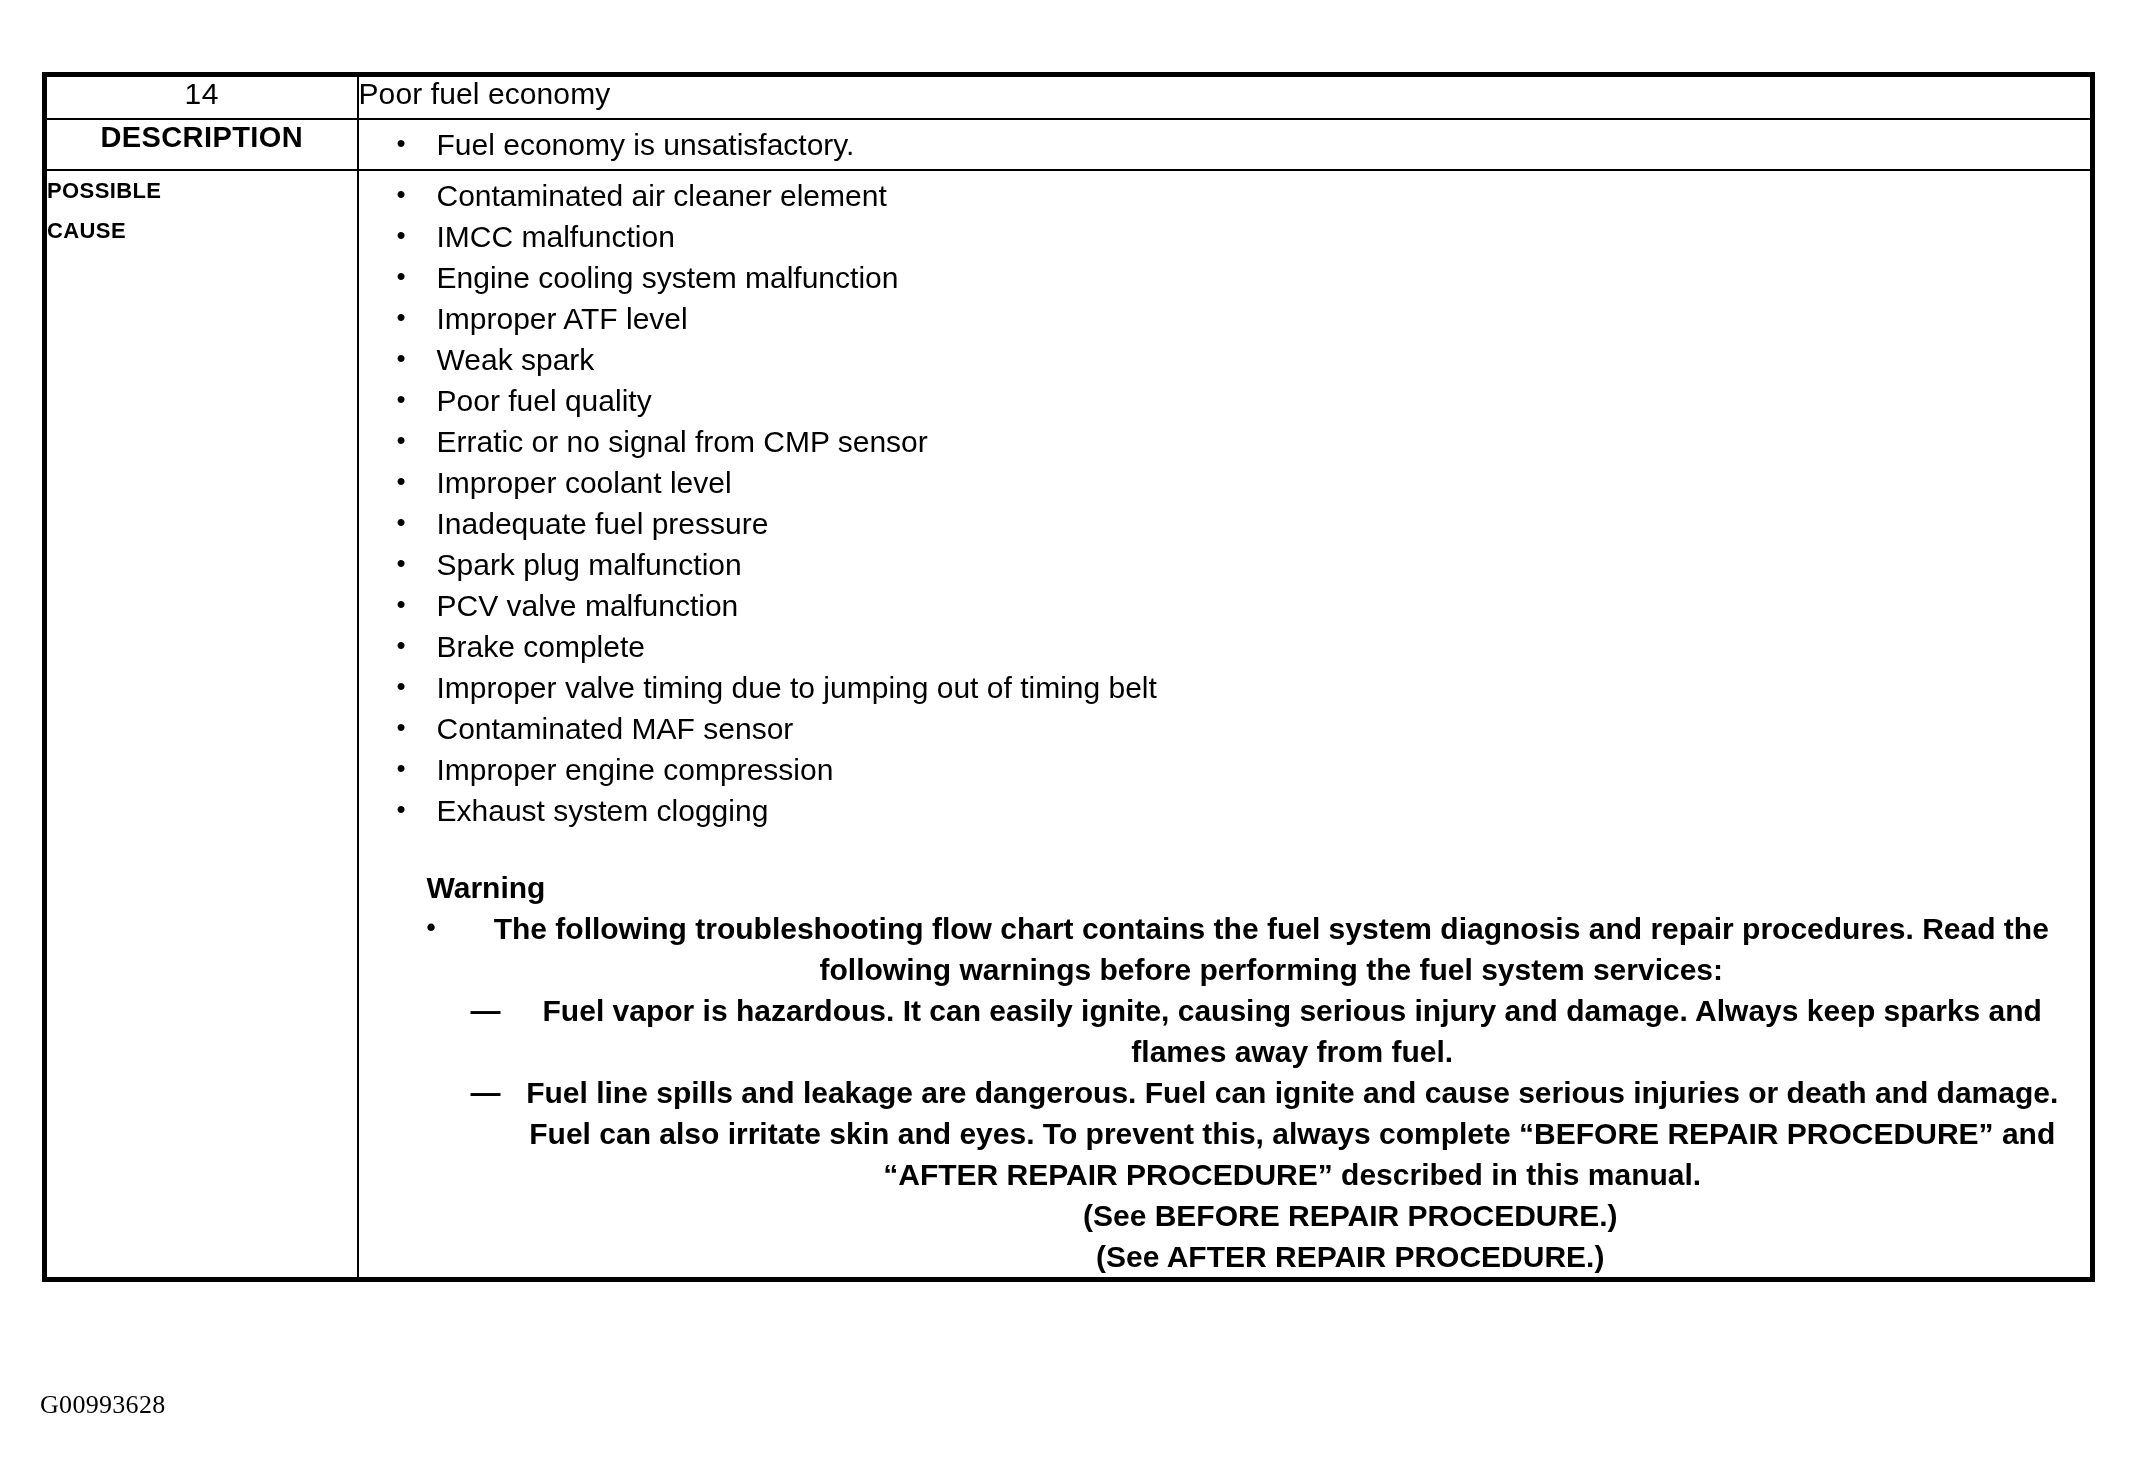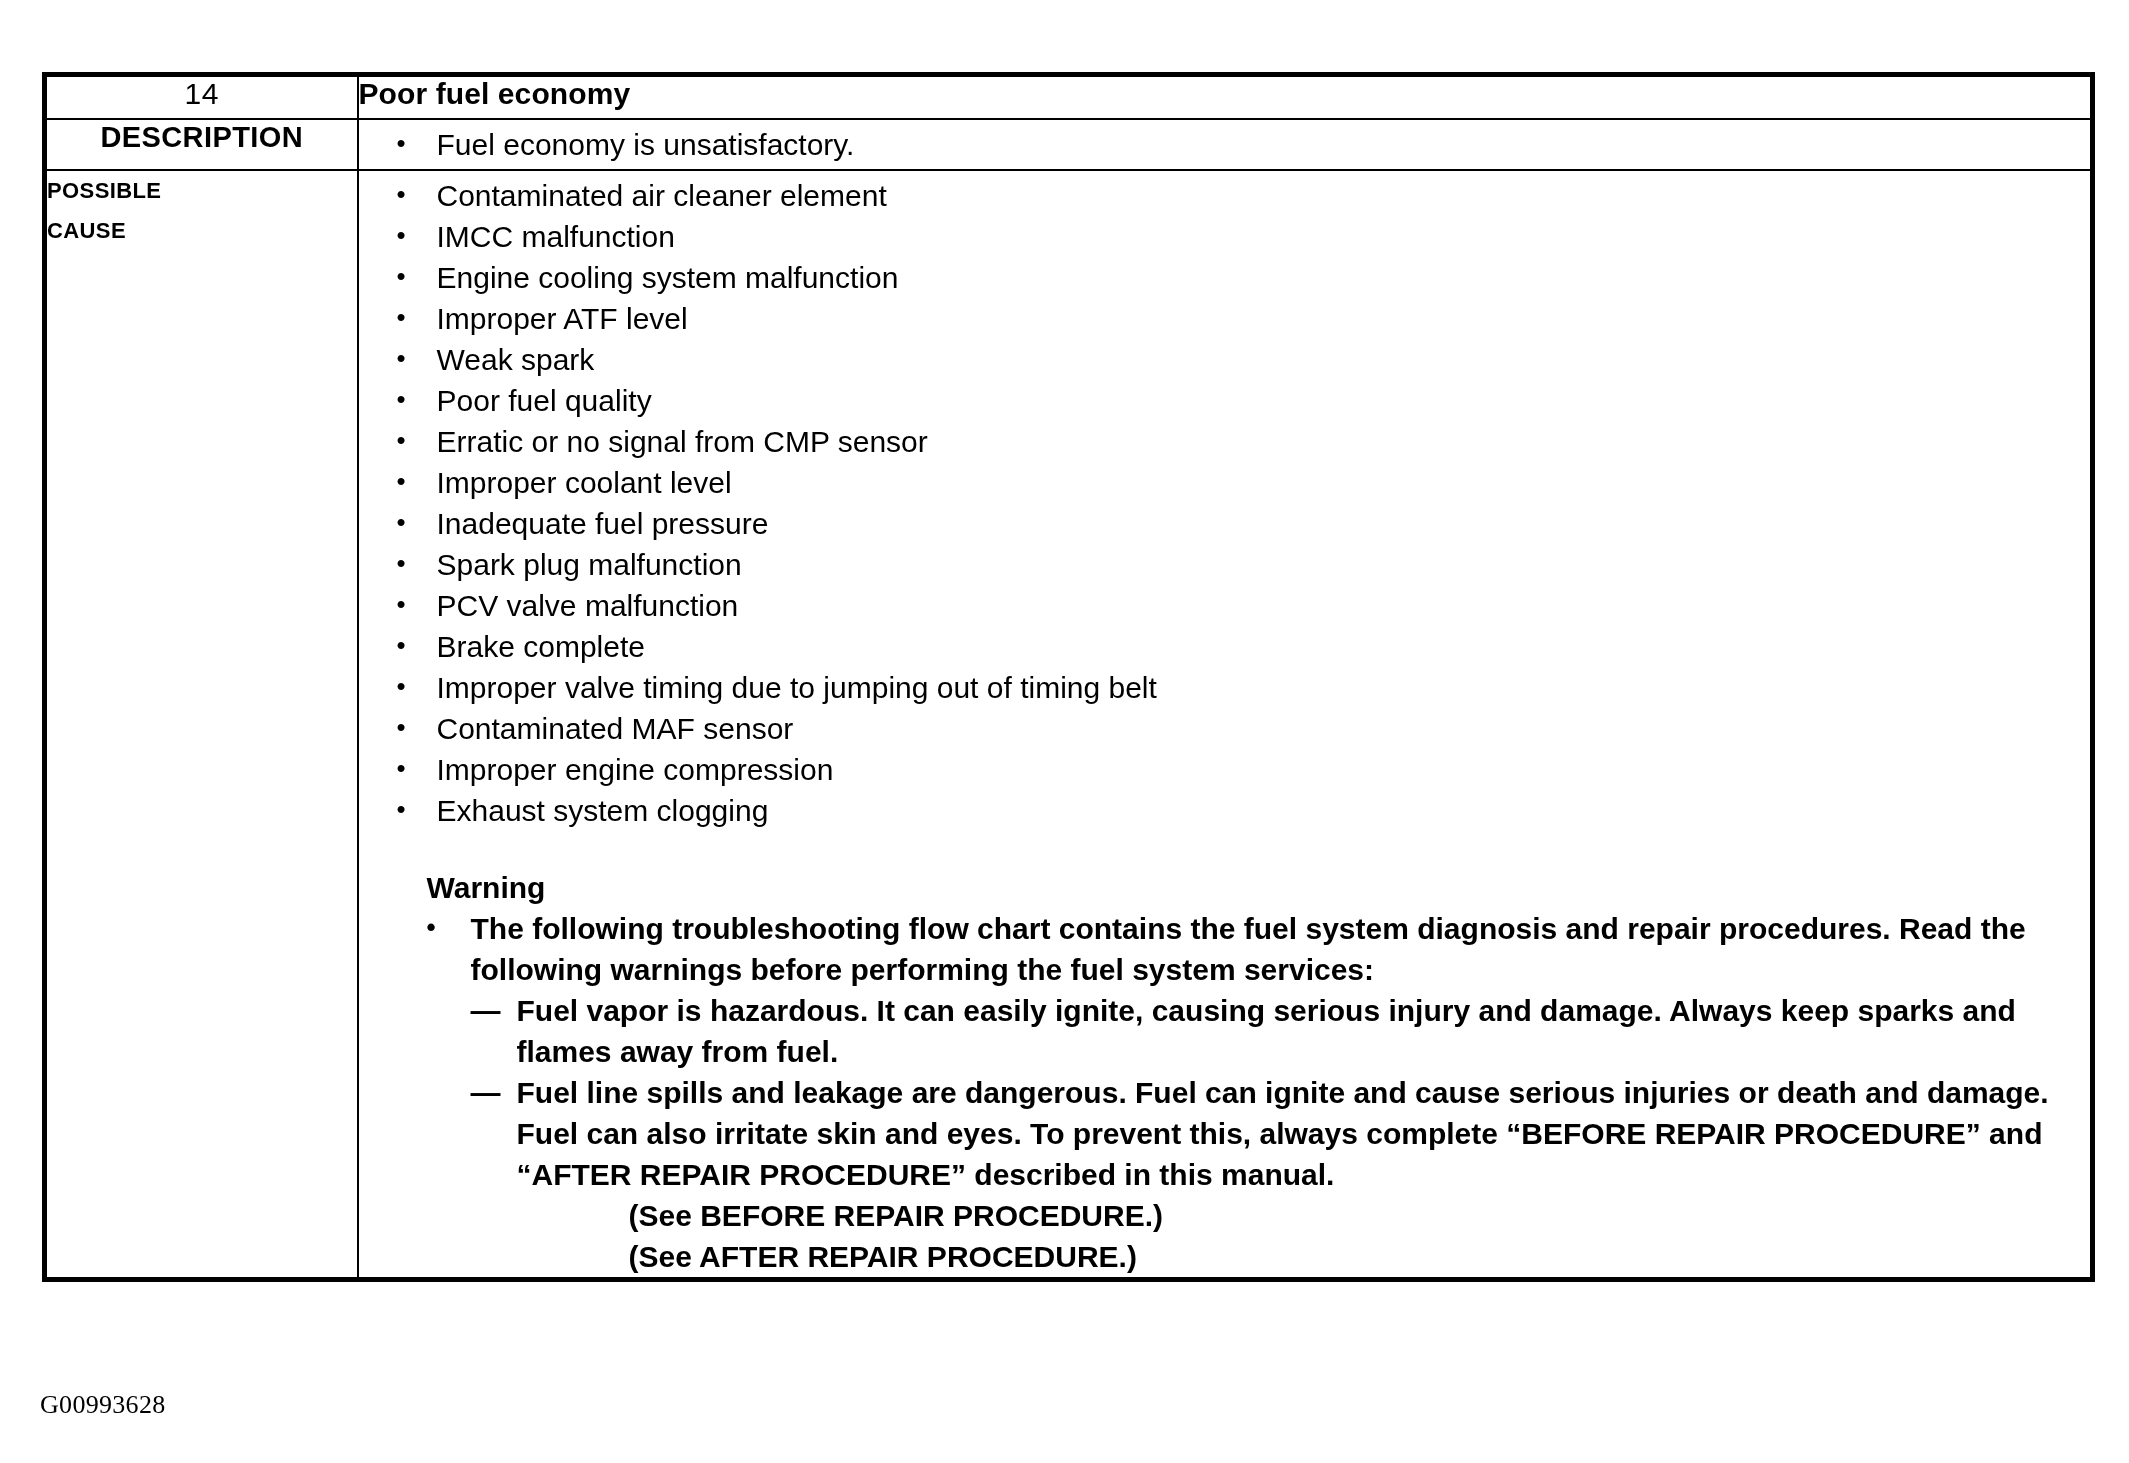--- a/index.html
+++ b/index.html
@@ -51,21 +51,21 @@
     text-align: center;
     font-size: 30px;
     font-weight: 400;
     letter-spacing: .5px;
     padding: 8px 0 9px 0;
     height: 41px;
     line-height: 34px;
   }
   .title-cell {
     font-size: 30px;
-    font-weight: bold;
+    font-weight: normal;
     letter-spacing: .1px;
     padding: 8px 0 9px 22px;
     line-height: 34px;
   }
 
   
   .desc-label {
     text-align: center;
     font-size: 29px;
     font-weight: bold;
@@ -124,20 +124,21 @@
     margin: 0;
     padding: 0;
   }
   ul.wlist > li {
     position: relative;
     font-size: 30px;
     font-weight: bold;
     line-height: 41px;
     padding-left: 112px;
     padding-right: 18px;
+    text-align: center;
   }
   ul.wlist > li::before {
     content: "\2022";
     position: absolute;
     left: 68px;
     top: -1px;
     font-weight: bold;
     font-size: 26px;
   }
   ul.dashlist {

